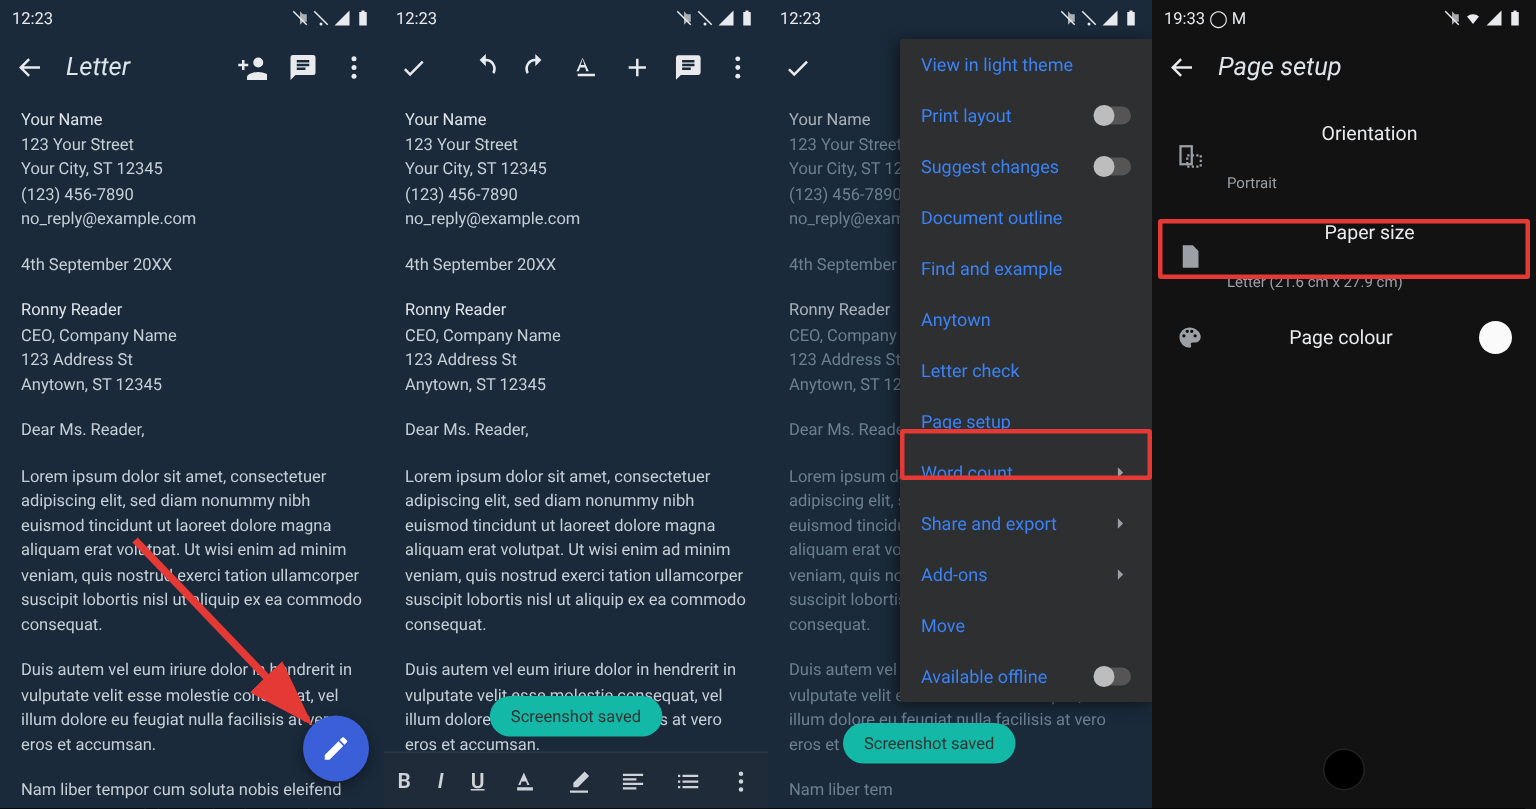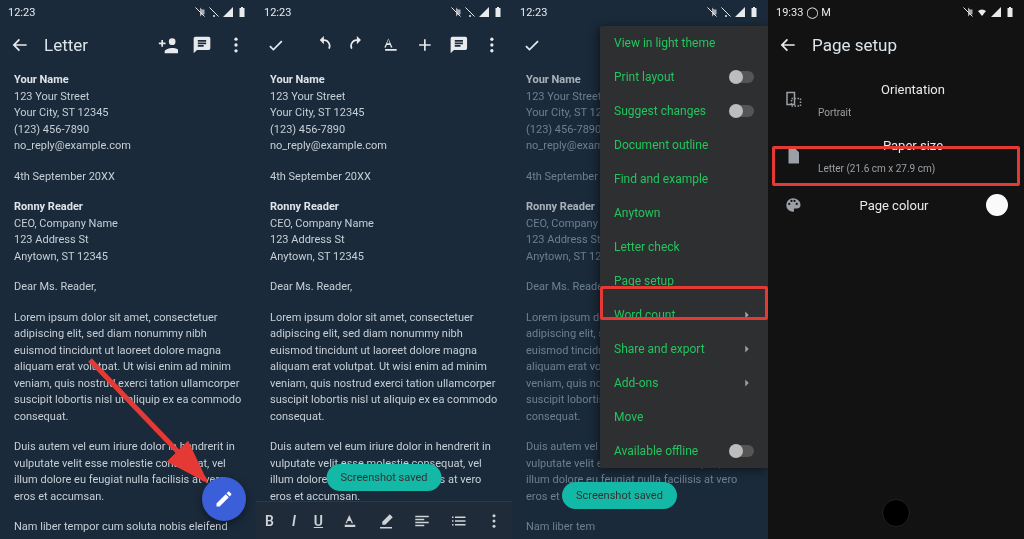--- a/index.html
+++ b/index.html
@@ -2,47 +2,47 @@
 <html><head>
 <meta charset="utf-8">
 <style>
   * { margin:0; padding:0; box-sizing:border-box; font-family:-apple-system,BlinkMacSystemFont,"Segoe UI",Roboto,sans-serif; }
   body { background:#000; display:flex; width:1024px; height:539px; overflow:hidden; }
   .panel { width:256px; height:539px; position:relative; background:#1a2a3a; color:#dde4ea; overflow:hidden; flex:none; }
   .panel4 { background:#121212; }
   .statusbar { height:24px; display:flex; justify-content:space-between; align-items:center; padding:0 8px; font-size:11px; color:#e8eaed; }
   .status-icons { display:flex; gap:2px; align-items:center; }
   .status-icons svg { width:12px; height:12px; fill:#e8eaed; }
-  .topbar { height:42px; display:flex; align-items:center; padding:0 10px; gap:14px; }
+  .topbar { height:42px; display:flex; align-items:center; padding:0 10px; gap:14px;font-style:italic; }
   .topbar .title { font-size:17px; flex:1; }
   .topbar .spacer { flex:1; }
   .topbar svg { width:20px; height:20px; fill:#e8eaed; }
   .doc { padding:6px 14px 14px 14px; font-size:11px; line-height:1.5; color:#c7cfd6; }
   .doc .block { margin-bottom:14px; }
-  .doc .bold { font-weight:700; color:#dfe4e9; }
+  .doc .bold { font-weight:400; color:#dfe4e9; }
   .fab { position:absolute; right:10px; bottom:18px; width:44px; height:44px; border-radius:50%; background:#3b5fd9; display:flex; align-items:center; justify-content:center; box-shadow:0 3px 8px rgba(0,0,0,.4); }
   .fab svg { width:20px; height:20px; fill:#fff; }
   .toolbar { position:absolute; left:0; right:0; bottom:0; height:38px; background:#1f2b38; border-top:1px solid #2a3a4a; display:flex; align-items:center; justify-content:space-around; }
   .toolbar span { font-size:14px; color:#cdd3d8; font-weight:600; }
   .toolbar svg { width:18px; height:18px; fill:#cdd3d8; }
   .toast { position:absolute; left:50%; transform:translateX(-50%); bottom:48px; background:#14b8a6; color:#333; font-size:11px; padding:7px 14px; border-radius:20px; }
   .menu { position:absolute; top:26px; right:0; width:168px; background:#2d2f31; border-radius:2px 0 0 2px; box-shadow:-2px 2px 10px rgba(0,0,0,.5); }
-  .menu-item { height:34px; display:flex; align-items:center; justify-content:space-between; padding:0 14px; font-size:12px; color:#22c55e; }
+  .menu-item { height:34px; display:flex; align-items:center; justify-content:space-between; padding:0 14px; font-size:12px; color:#3b82f6; }
   .menu-item svg { width:14px; height:14px; fill:#9aa0a6; }
   .toggle { width:24px; height:12px; border-radius:12px; background:#555; position:relative; }
   .toggle::after { content:""; position:absolute; width:14px; height:14px; border-radius:50%; background:#bdbdbd; top:-1px; left:-1px; }
   .hi-red { border:3px solid #e53935; border-radius:2px; }
   .hi-pagesetup { position:absolute; top:286px; right:0; width:168px; height:34px; }
   .hi-pagecolour { position:absolute; top:146px; left:4px; right:4px; height:40px; }
   .settings-list { padding:6px 0; }
   .srow { display:flex; align-items:center; padding:10px 16px; gap:16px; }
   .srow svg { width:18px; height:18px; fill:#9aa0a6; flex:none; }
   .srow .labels { flex:1; }
   .srow .main { font-size:13px; color:#e8eaed;text-align:center; }
-  .srow .sub { font-size:10px; color:#9aa0a6; margin-top:10px; }
+  .srow .sub { font-size:10px; color:#9aa0a6; margin-top:20px; }
   .circle-btn { width:22px; height:22px; border-radius:50%; background:#fafafa; }
   .arrow { position:absolute; pointer-events:none; }
   .arrow svg { overflow:visible; }
   .dimmed .doc { opacity:.72; }
 </style>
 </head>
 <body>
 
 <div class="panel">
   <div class="statusbar">

